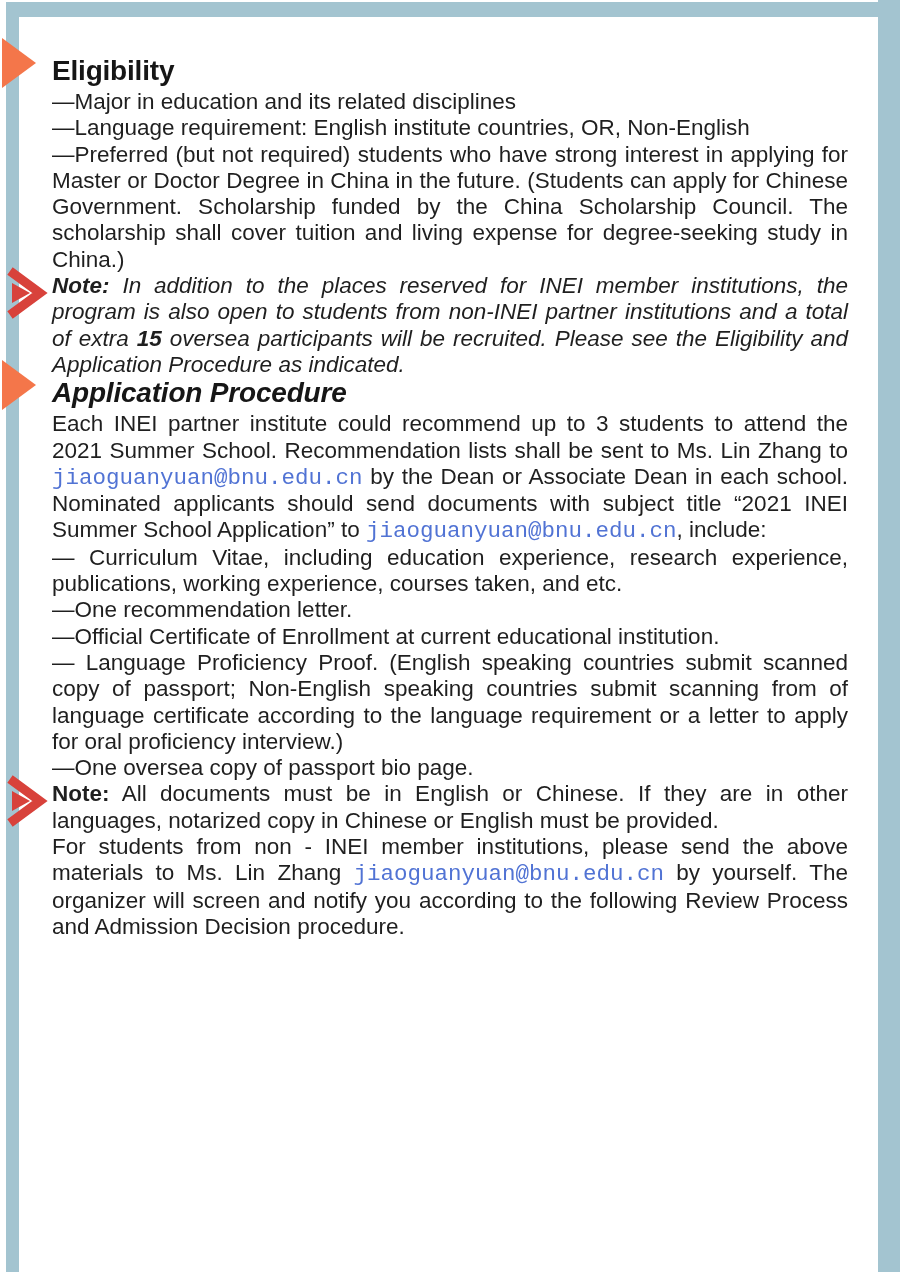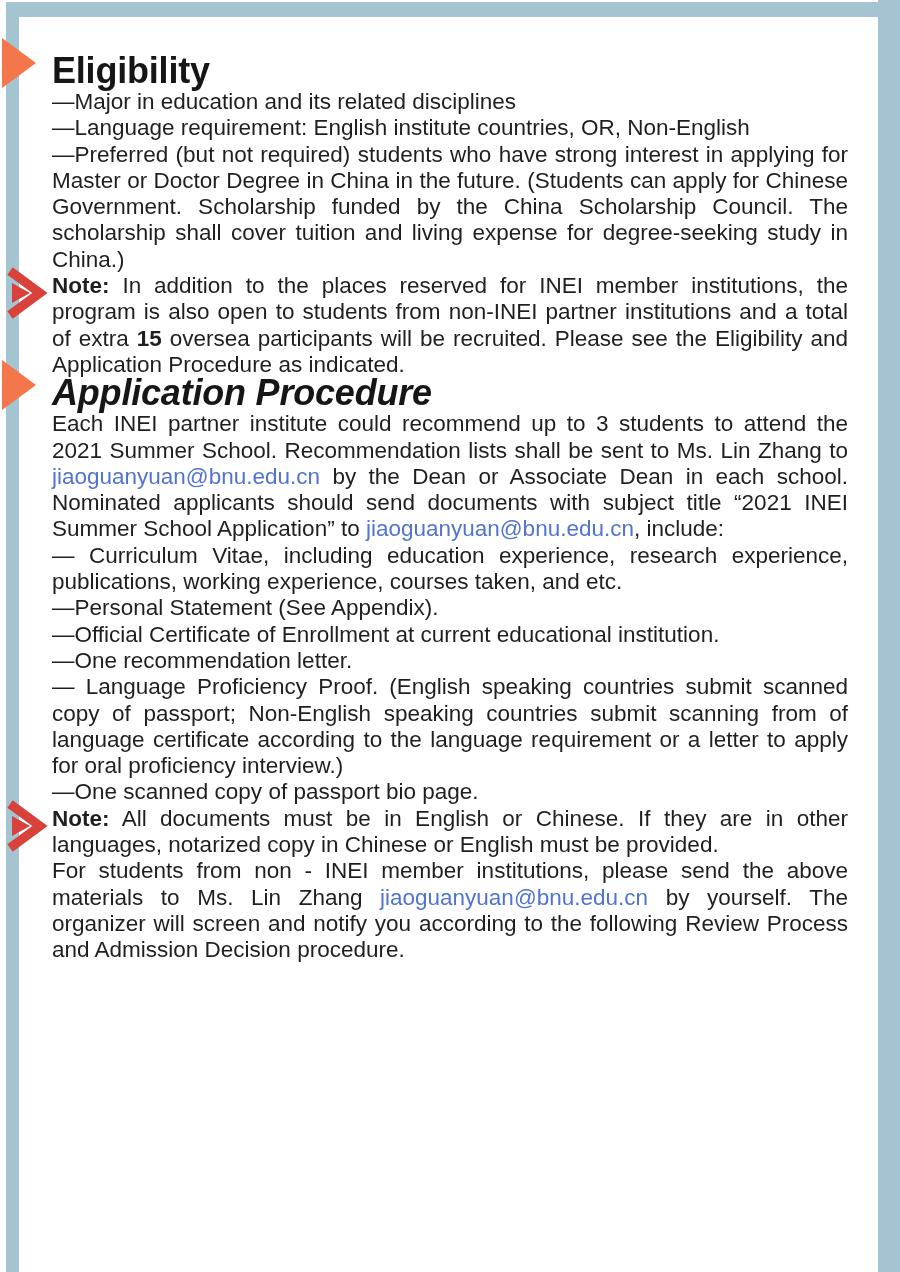--- a/index.html
+++ b/index.html
@@ -16,43 +16,43 @@
   .frame-left{left:6px;top:2px;width:13px;bottom:0;}
   .frame-right{right:0;top:0;width:22px;bottom:0;}
   .content{
     position:absolute;
     left:52px;top:56px;width:796px;
     font-size:22.5px;
     line-height:26.3px;
     text-align:justify;
   }
   h2.sec{
-    font-size:36px;
+    font-size:28px;
     line-height:30px;
     margin:0 0 3px 0;
     font-weight:bold;
     letter-spacing:-0.2px;
     color:#161616;
     position:relative;
     text-align:left;
   }
   .sec2{margin-top:52px;font-style:italic;}
   p.para{margin:0;padding:0;}
   .note{position:relative;margin:0;}
-  .note1{margin-top:26px;}
+  .note1{margin-top:26px;font-style:italic;}
   .note2{margin-top:26px;}
   .tri{
     position:absolute;left:-50px;top:-18px;
     width:0;height:0;
     border-top:25px solid transparent;
     border-bottom:25px solid transparent;
   }
   .chev{position:absolute;left:-48px;top:-8px;}
   b{font-weight:bold;}
-  a.link{text-decoration:none;cursor:pointer;}
+  a.link{text-decoration:none;cursor:pointer;font-family:Liberation Mono, monospace;}
 </style>
 </head>
 <body>
 
 <div class="page">
 
   <div class="frame frame-top" style="background: rgb(163, 196, 208);"></div>
   <div class="frame frame-left" style="background: rgb(163, 196, 208);"></div>
   <div class="frame frame-right" style="background: rgb(163, 196, 208);"></div>
 
@@ -75,25 +75,24 @@
     </p>
 
     <h2 class="sec sec2">
       <span class="tri" style="border-left: 34px solid rgb(244, 118, 74);"></span>
       <span>Application Procedure</span>
     </h2>
 
     <p class="para"><span>Each INEI partner institute could recommend up to 3 students to attend the 2021 Summer School. Recommendation lists shall be sent to Ms. Lin Zhang to </span><a class="link" style="color: rgb(81, 115, 212);">jiaoguanyuan@bnu.edu.cn</a><span> by the Dean or Associate Dean in each school. Nominated applicants should send documents with subject title “2021 INEI Summer School Application”  to </span><a class="link" style="color: rgb(81, 115, 212);">jiaoguanyuan@bnu.edu.cn</a><span>, include:</span></p>
 
     <p class="para">— Curriculum Vitae, including education experience, research experience, publications, working experience, courses taken, and etc.</p>
-    <p class="para">—Personal Statement (See Appendix).</p>
+    <p class="para">—One recommendation letter.</p>
     <p class="para">—Official Certificate of Enrollment at current educational institution.</p>
-    <p class="para">—One recommendation letter.</p>
     <p class="para">— Language Proficiency Proof. (English speaking countries submit scanned copy of passport; Non-English speaking countries submit scanning from of language certificate according to the language requirement or a letter to apply for oral proficiency interview.)</p>
-    <p class="para">—One scanned copy of passport bio page.</p>
+    <p class="para">—One oversea copy of passport bio page.</p>
 
     <p class="para note note2">
       <svg class="chev" width="44" height="56" viewBox="0 0 44 56">
         <polyline points="6,6 36,28 6,50" fill="none" stroke="#d8423b" stroke-width="9"></polyline>
         <polygon points="8,18 26,28 8,38" fill="#d8423b"></polygon>
       </svg><b>Note:</b><span> All documents must be in English or Chinese. If they are in other languages, notarized copy in Chinese or English must be provided.</span><br><span>For students from non - INEI member institutions, please send the above materials to Ms. Lin Zhang </span><a class="link" style="color: rgb(81, 115, 212);">jiaoguanyuan@bnu.edu.cn</a><span> by yourself. The organizer will screen and notify you according to the following Review Process and Admission Decision procedure.</span>
     </p>
 
   </div>
 </div>

